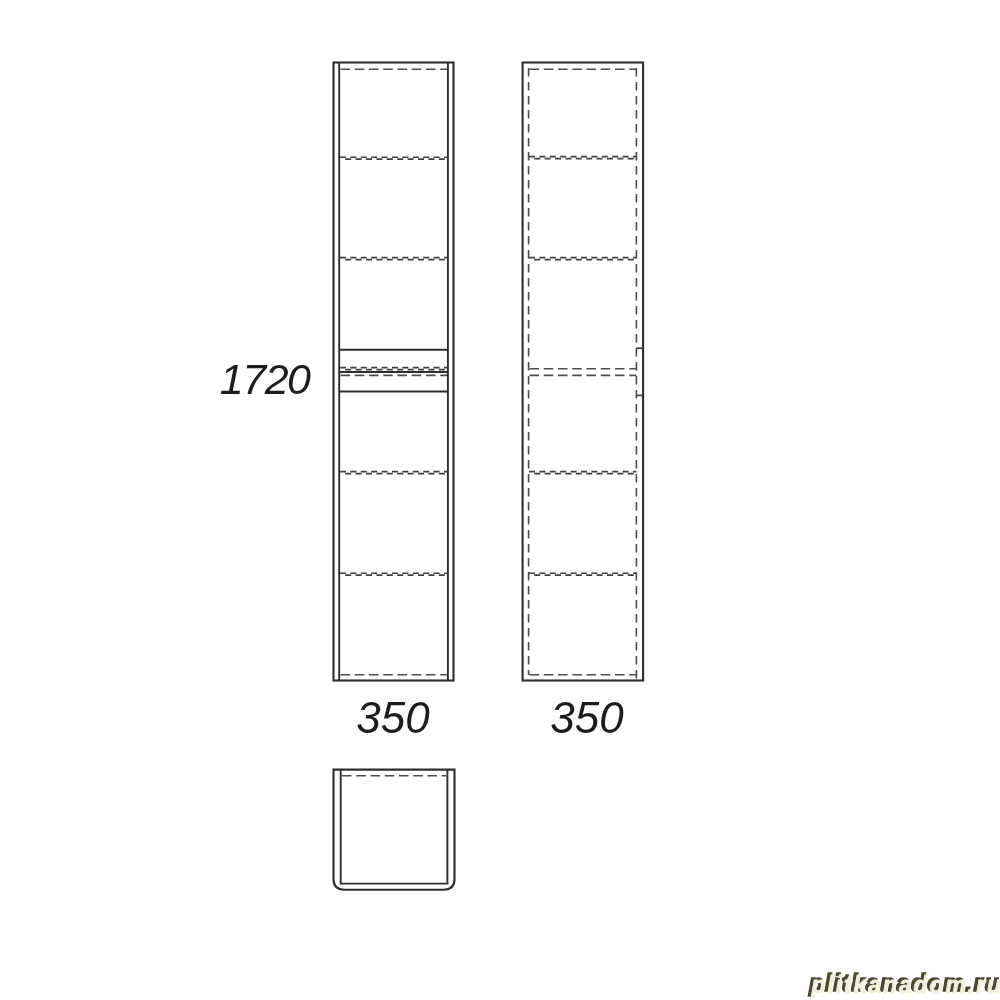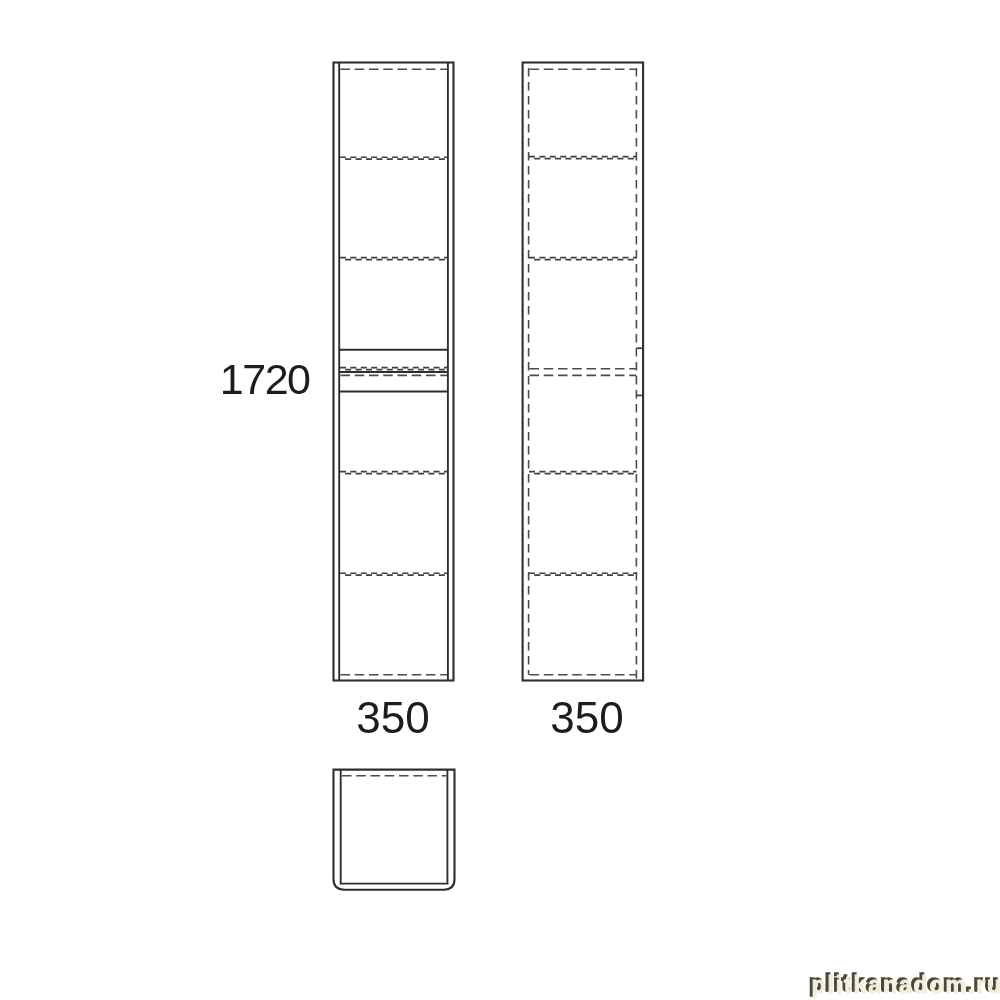--- a/index.html
+++ b/index.html
@@ -1,16 +1,16 @@
 <!DOCTYPE html>
 <html><head>
 <meta charset="utf-8">
 <style>
   html,body{margin:0;padding:0;background:#ffffff;}
-  .page{width:1000px;height:1000px;position:relative;background:#ffffff;overflow:hidden;}
+  .page{width:1000px;height:1000px;position:relative;background:#ffffff;overflow:hidden;font-style:italic;}
   svg{position:absolute;left:0;top:0;}
   text{font-family:"Liberation Sans",sans-serif;}
 </style>
 </head>
 <body>
 <div class="page">
 <svg width="1000" height="1000" viewBox="0 0 1000 1000">
   <defs>
     <g id="zig">
       <line x1="0" y1="-0.95" x2="107.5" y2="-0.95" stroke="#404040" stroke-width="1.65" stroke-dasharray="6 4.4"></line>

